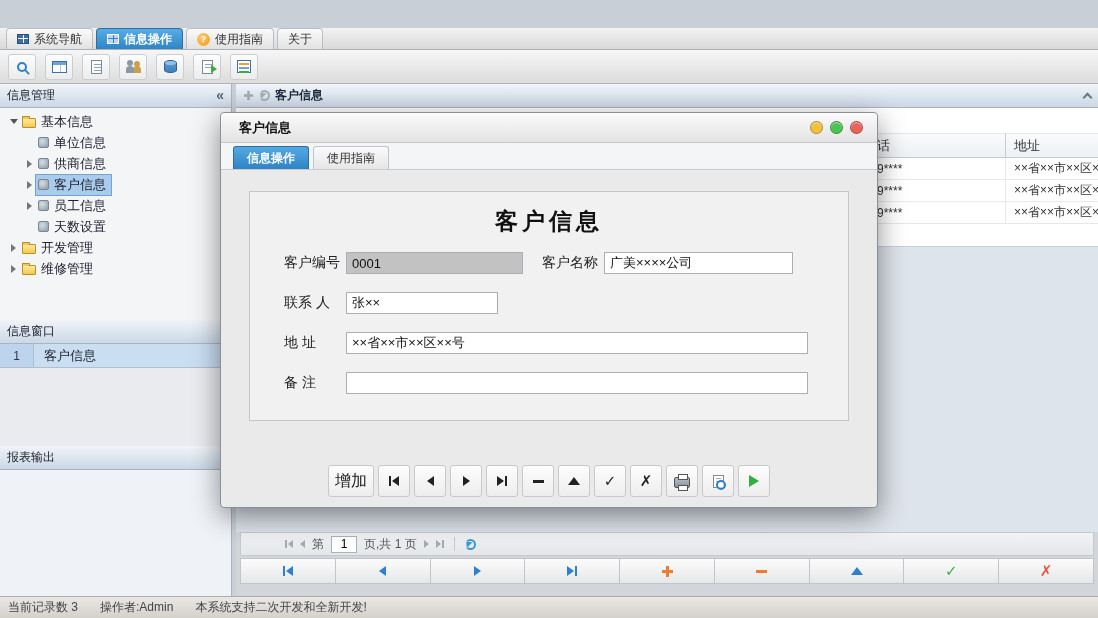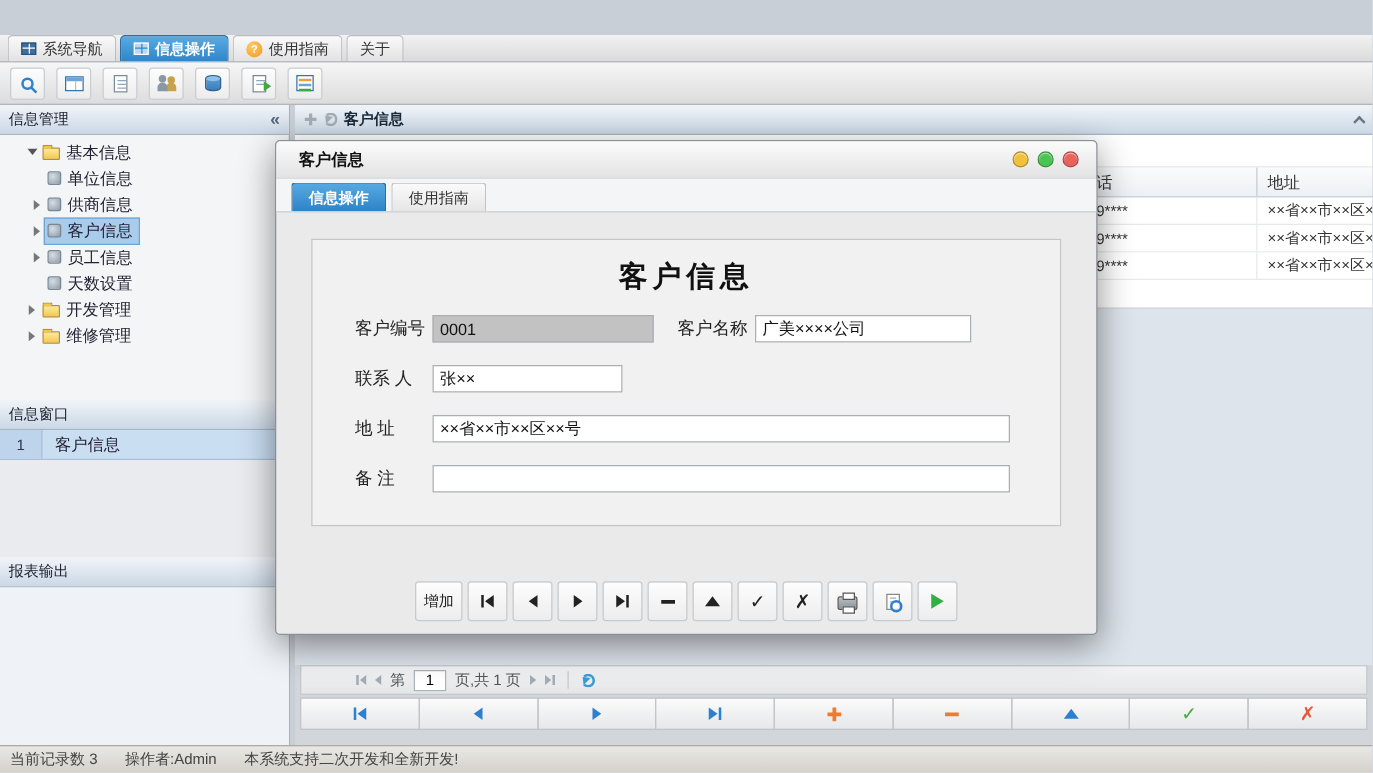--- a/index.html
+++ b/index.html
@@ -77,21 +77,21 @@
   .printer::after{content:"";position:absolute;left:3px;bottom:-4px;width:8px;height:4px;background:#fff;border:1px solid #555}
   .preview{position:relative;width:11px;height:13px;background:#fff;border:1px solid #888;display:inline-block}
   .preview::before{content:"";position:absolute;left:2px;top:2px;width:5px;height:1px;background:#9AACBD;box-shadow:0 3px 0 #9AACBD}
   .preview::after{content:"";position:absolute;right:-3px;bottom:-3px;width:6px;height:6px;border:2px solid #2E7FD0;border-radius:50%;background:rgba(255,255,255,.65)}
 
   
   .sidebar{position:absolute;left:0;top:84px;width:232px;height:512px;background:#F3F5F7;border-right:1px solid #AAB2BA}
   .pheader{height:24px;background:linear-gradient(#F0F4F8,#CBD8E6);border-bottom:1px solid #A8B6C4;display:flex;align-items:center;padding:0 7px;color:#223;gap:5px}
   .tree{height:212px;padding-top:3px;overflow:hidden}
   .trow{height:21px;display:flex;align-items:center;font-size:13px;color:#223;cursor:default}
-  .lvl0{padding-left:20px}.lvl1{padding-left:24px}
+  .lvl0{padding-left:8px}.lvl1{padding-left:24px}
   .exp{width:11px;display:flex;justify-content:center;flex:0 0 auto}
   .ex-open{width:0;height:0;border-left:4px solid transparent;border-right:4px solid transparent;border-top:5px solid #555}
   .ex-closed{width:0;height:0;border-top:4px solid transparent;border-bottom:4px solid transparent;border-left:5px solid #777}
   .titem{display:flex;align-items:center;gap:5px;padding:1px 5px 1px 2px;border:1px solid transparent}
   .titem.tsel{background:#A9CBEC;border-color:#71A3D4}
   .folder{position:relative;width:14px;height:10px;background:linear-gradient(#FFE9A0,#F3C84F);border:1px solid #B98F2D;border-radius:1px;margin-top:2px;flex:0 0 auto}
   .folder::before{content:"";position:absolute;top:-3px;left:-1px;width:6px;height:2px;background:#F3C84F;border:1px solid #B98F2D;border-bottom:none;border-radius:1px 1px 0 0}
   .gadget{width:11px;height:11px;border-radius:2px;background:radial-gradient(circle at 35% 35%,#D6DEE5,#8C9BA8);border:1px solid #7A8894;flex:0 0 auto}
   .iwlist{height:102px;background:#E9EBEF}
   .iwrow{height:24px;display:flex;align-items:stretch;background:#CADEF2;border-bottom:1px solid #A9C0D8}
@@ -130,21 +130,21 @@
   .dtab{height:23px;padding:0 13px;display:flex;align-items:center;border:1px solid #C0C4C8;border-bottom:none;border-radius:3px 3px 0 0;background:linear-gradient(#FAFAFA,#E6E6E6);color:#333}
   .dtab.active{background:linear-gradient(#55A9E2,#2E83C6);color:#fff;font-weight:bold;border-color:#2D6DA0}
   .dlg-body{position:relative;height:337px}
   .groupbox{position:absolute;left:28px;top:21px;width:600px;height:230px;background:#F1F1F1;border:1px solid #C6C6C6}
   .gb-title{text-align:center;margin-top:14px;font-size:23px;font-weight:bold;letter-spacing:4px;color:#111}
   .fld{position:absolute;display:flex;align-items:center;height:22px}
   .fld label{width:62px;font-size:14px;color:#222;white-space:pre;flex:0 0 auto}
   .tbox{height:22px;border:1px solid #A9AFB6;background:#fff;font-size:13px;padding:0 5px;font-family:inherit;color:#111}
   .tbox.ro{background:#C2C2C2}
   .dlg-toolbar{position:absolute;left:0;right:0;bottom:10px;display:flex;justify-content:center;align-items:center;gap:4px}
-  .dbtn{min-width:32px;height:32px;background:linear-gradient(#FDFDFD,#EDEDED);border:1px solid #C6CACD;border-radius:3px;display:flex;align-items:center;justify-content:center;padding:12px 6px;font-size:12px;color:#222}
+  .dbtn{min-width:32px;height:32px;background:linear-gradient(#FDFDFD,#EDEDED);border:1px solid #C6CACD;border-radius:3px;display:flex;align-items:center;justify-content:center;padding:12px 6px;font-size:16px;color:#222}
 
   
   .statusbar{position:absolute;left:0;right:0;bottom:0;height:22px;background:linear-gradient(#EAE8E4,#D4D1CB);border-top:1px solid #AFACA6;display:flex;align-items:center;padding:0 8px;gap:22px;color:#444}
 </style>
 </head>
 <body>
 
 <div class="app">
 
 
@@ -390,21 +390,21 @@
     </div>
     <div class="dlg-body">
       <div class="groupbox">
         <div class="gb-title">客户信息</div>
         <div class="fld" style="left:34px;top:60px">
           <label>客户编号</label>
           <input class="tbox ro" style="width: 177px;" readonly="" value="0001">
         </div>
         <div class="fld" style="left:292px;top:60px">
           <label>客户名称</label>
-          <input class="tbox" style="width: 173px;" value="广美××××公司">
+          <input class="tbox" style="width: 189px;" value="广美××××公司">
         </div>
         <div class="fld" style="left:34px;top:100px">
           <label>联系 人</label>
           <input class="tbox" style="width: 152px;" value="张××">
         </div>
         <div class="fld" style="left:34px;top:140px">
           <label>地 址</label>
           <input class="tbox" style="width: 462px;" value="××省××市××区××号">
         </div>
         <div class="fld" style="left:34px;top:180px">

